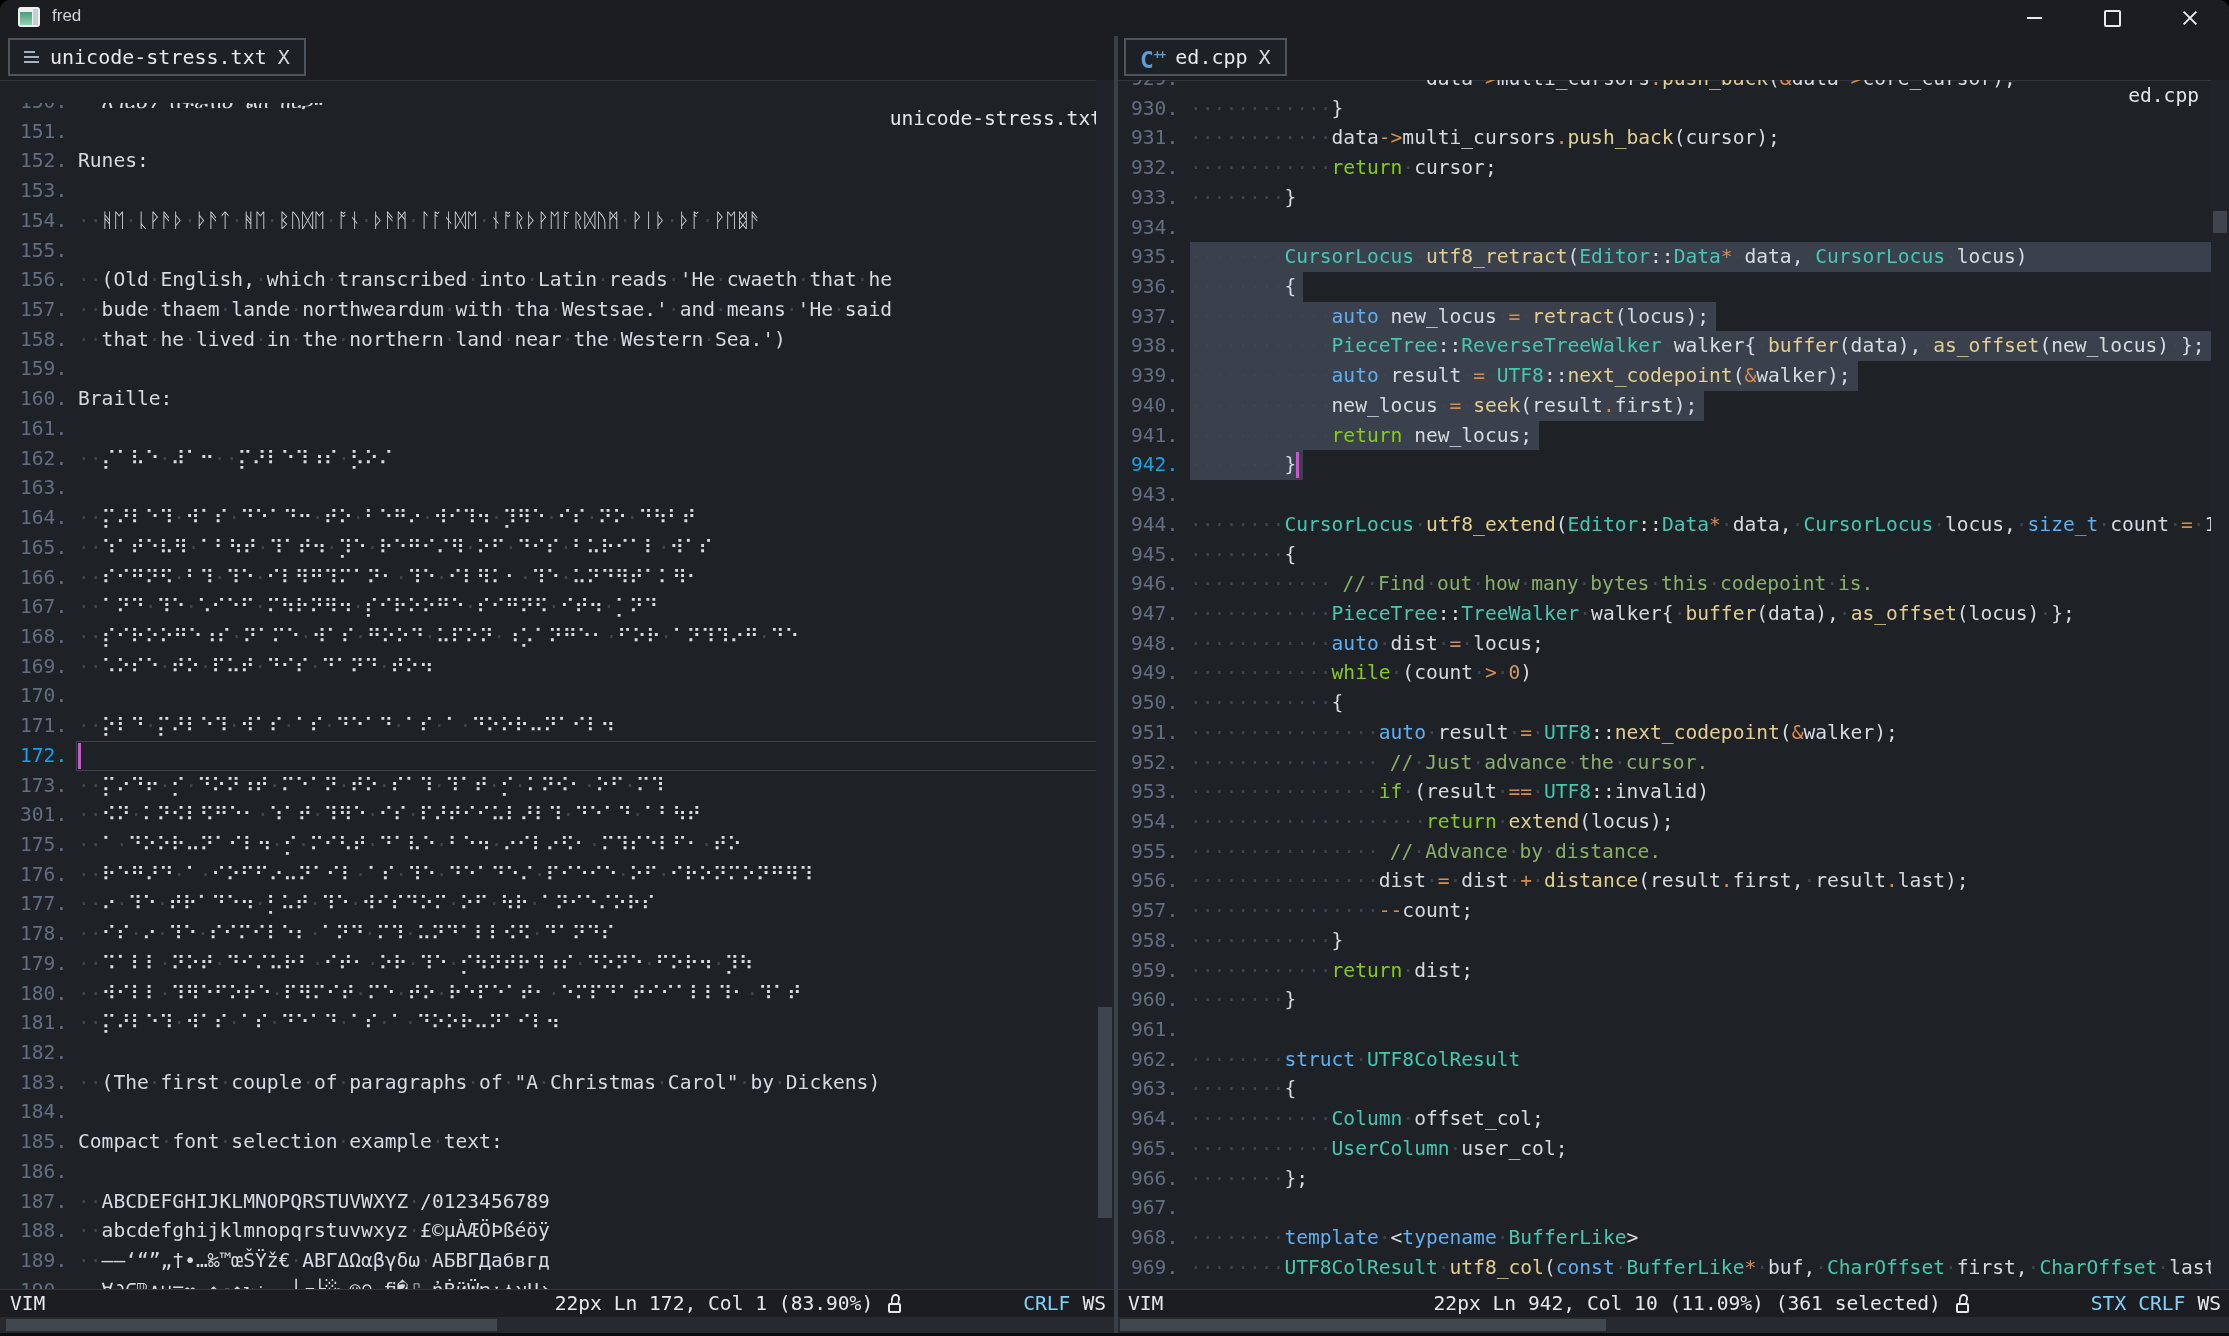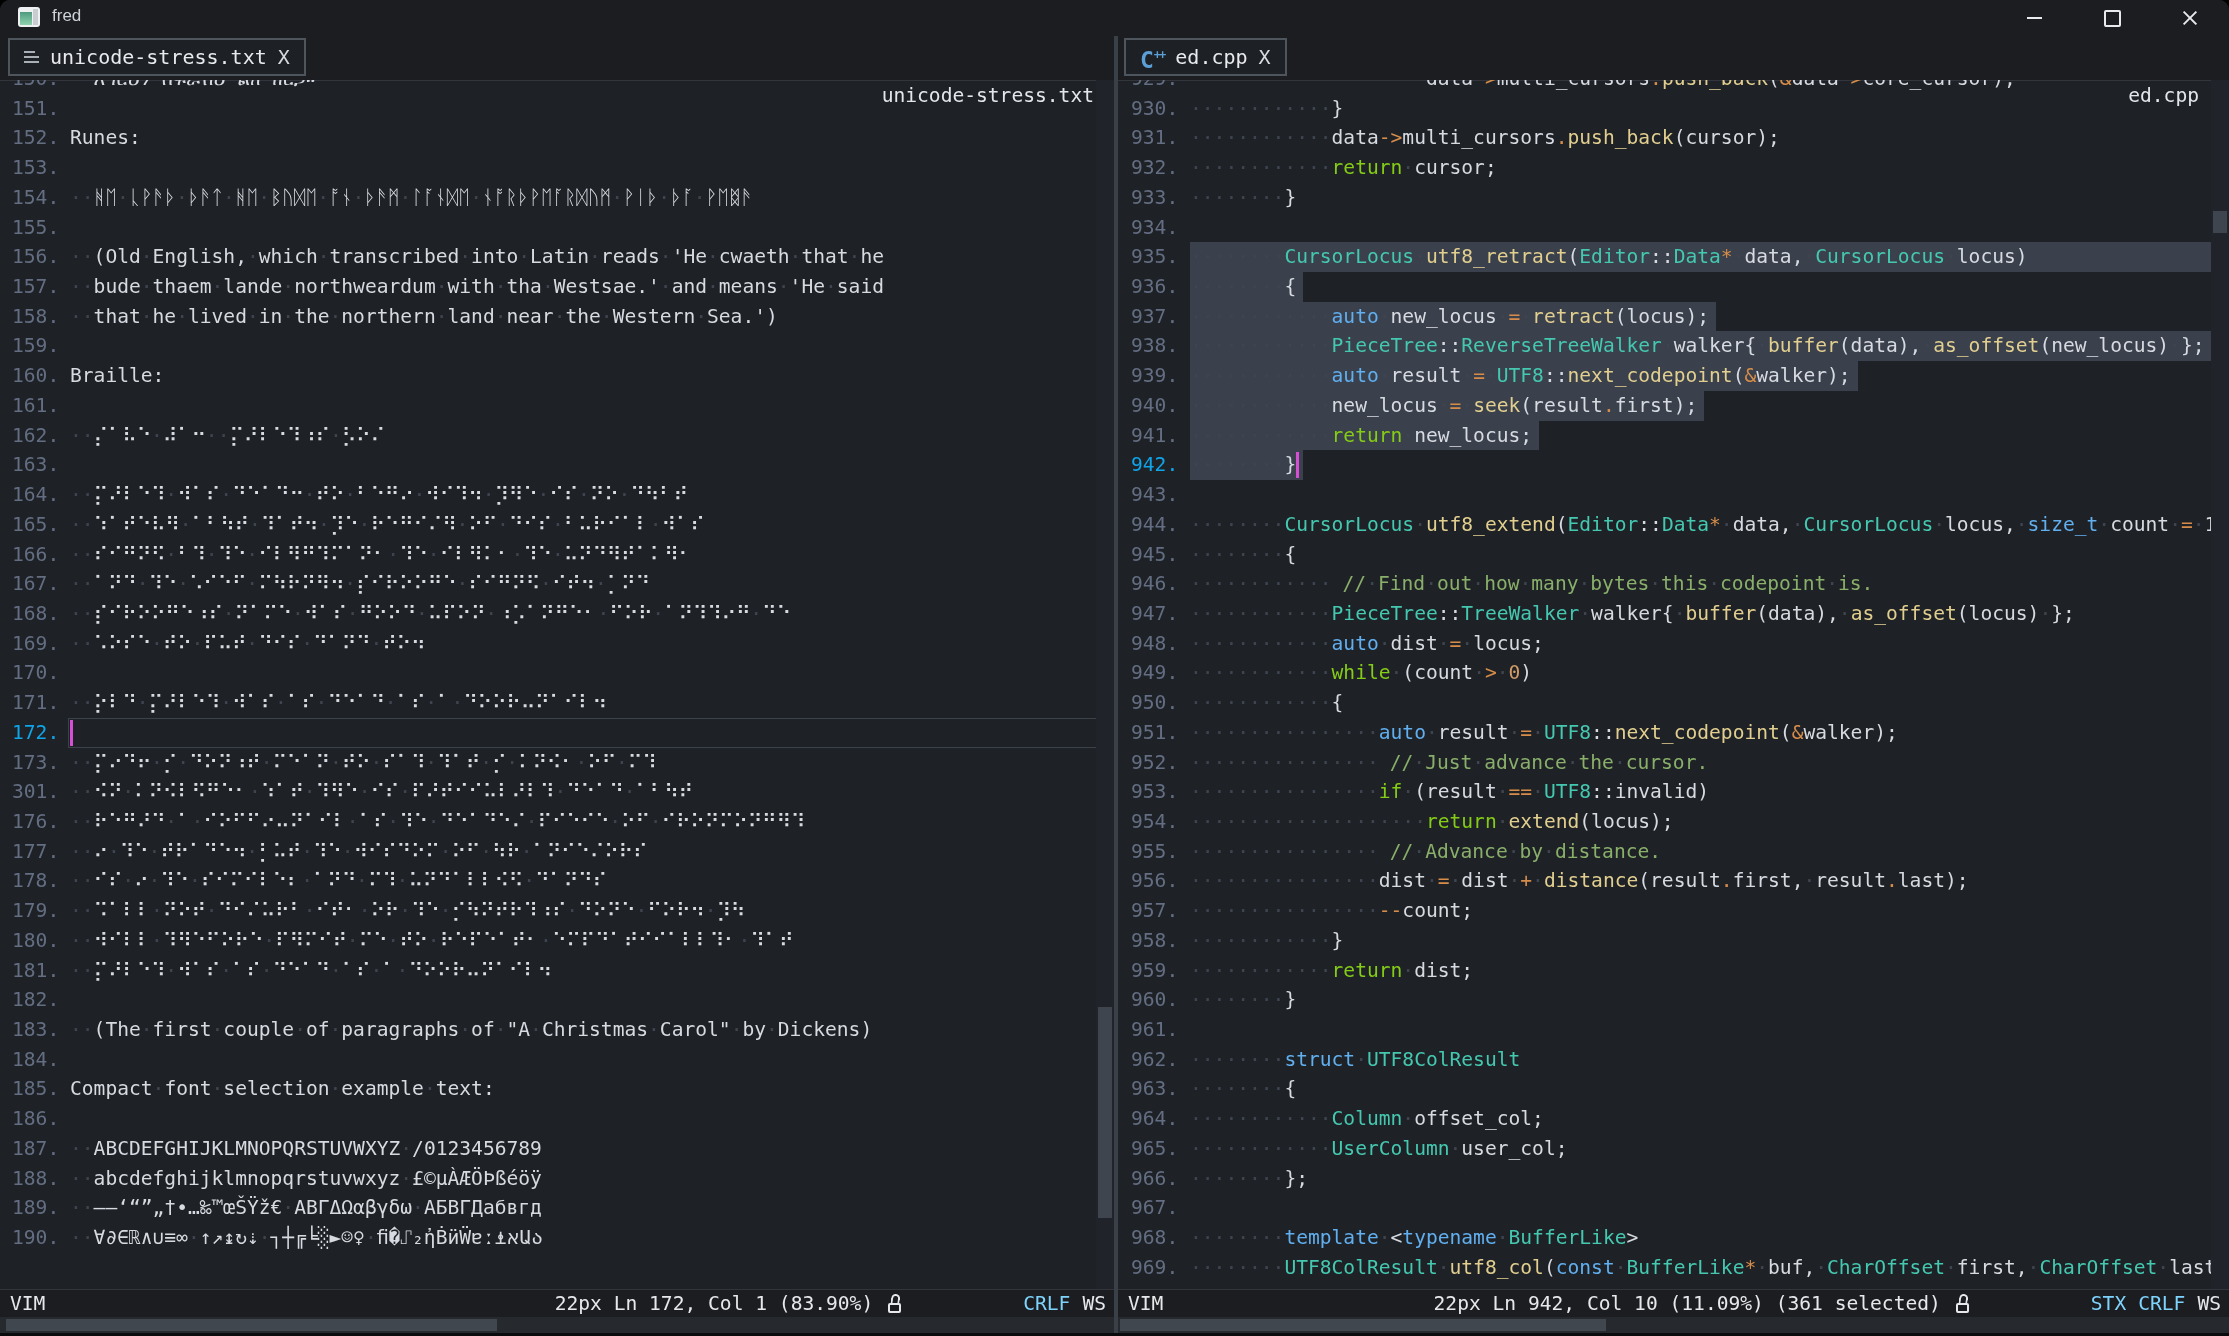--- a/index.html
+++ b/index.html
@@ -26,21 +26,21 @@
   .lines-icon{width:15px;height:13px;position:relative;}
   .lines-icon i{position:absolute;left:0;height:2.5px;background:#a9afb7;display:block;}
   .lines-icon i:nth-child(1){top:0;width:11px;}
   .lines-icon i:nth-child(2){top:5px;width:15px;}
   .lines-icon i:nth-child(3){top:10px;width:15px;}
   .cpp-icon{color:#5b9fd6;font-weight:bold;font-size:23px;line-height:20px;}
   .cpp-icon sup{font-size:12px;letter-spacing:-2px;}
   
   #content{position:absolute;left:0;top:80px;width:2229px;height:1209px;overflow:hidden;}
   .pane{position:absolute;top:0;height:1209px;overflow:hidden;}
-  #pane-left{left:4px;width:1096px;}
+  #pane-left{left:12px;width:1096px;margin-top:23px;}
   #pane-right{left:1118px;width:1093px;}
   .rows{position:absolute;left:0;top:-16px;width:100%;}
   .row{position:relative;display:flex;height:29.72px;line-height:29.72px;font-size:19.6px;white-space:nowrap;}
   .gut{flex:0 0 auto;color:#646e82;box-sizing:border-box;}
   #pane-left .gut{width:66px;padding-left:8px;}
   #pane-right .gut{width:72px;padding-left:13px;}
   .gut.cur{color:#0ea5e9;}
   .code{flex:0 0 auto;color:#d7dae0;}
   .fill{flex:1 1 auto;}
   .row.selfull .code,.row.selfull .fill{background:#3a414d;}
@@ -240,20 +240,25 @@
             <span class="gut">173.</span>
             <span class="code"><span class="p"><span class="w">··</span>⡍⠔⠙⠖<span class="w">·</span>⡊<span class="w">·</span>⠙⠕⠝⠰⠞<span class="w">·</span>⠍⠑⠁⠝<span class="w">·</span>⠞⠕<span class="w">·</span>⠎⠁⠹<span class="w">·</span>⠹⠁⠞<span class="w">·</span>⡊<span class="w">·</span>⠅⠝⠪⠂<span class="w">·</span>⠕⠋<span class="w">·</span>⠍⠹</span></span>
             <span class="fill"></span>
           </div>
           <div class="row">
             <span class="gut">301.</span>
             <span class="code"><span class="p"><span class="w">··</span>⠪⠝<span class="w">·</span>⠅⠝⠪⠇⠫⠛⠑⠂<span class="w">·</span>⠱⠁⠞<span class="w">·</span>⠹⠻⠑<span class="w">·</span>⠊⠎<span class="w">·</span>⠏⠜⠞⠊⠊⠥⠇⠜⠇⠹<span class="w">·</span>⠙⠑⠁⠙<span class="w">·</span>⠁⠃⠳⠞</span></span>
             <span class="fill"></span>
           </div>
           <div class="row">
+            <span class="gut">175.</span>
+            <span class="code"><span class="p"><span class="w">··</span>⠁<span class="w">·</span>⠙⠕⠕⠗⠤⠝⠁⠊⠇⠲<span class="w">·</span>⡊<span class="w">·</span>⠍⠊⠣⠞<span class="w">·</span>⠙⠁⠧⠑<span class="w">·</span>⠃⠑⠲<span class="w">·</span>⠔⠊⠇⠔⠫⠂<span class="w">·</span>⠍⠹⠎⠑⠇⠋⠂<span class="w">·</span>⠞⠕</span></span>
+            <span class="fill"></span>
+          </div>
+          <div class="row">
             <span class="gut">176.</span>
             <span class="code"><span class="p"><span class="w">··</span>⠗⠑⠛⠜⠙<span class="w">·</span>⠁<span class="w">·</span>⠊⠕⠋⠋⠔⠤⠝⠁⠊⠇<span class="w">·</span>⠁⠎<span class="w">·</span>⠹⠑<span class="w">·</span>⠙⠑⠁⠙⠑⠌<span class="w">·</span>⠏⠊⠑⠊⠑<span class="w">·</span>⠕⠋<span class="w">·</span>⠊⠗⠕⠝⠍⠕⠝⠛⠻⠹</span></span>
             <span class="fill"></span>
           </div>
           <div class="row">
             <span class="gut">177.</span>
             <span class="code"><span class="p"><span class="w">··</span>⠔<span class="w">·</span>⠹⠑<span class="w">·</span>⠞⠗⠁⠙⠑⠲<span class="w">·</span>⡃⠥⠞<span class="w">·</span>⠹⠑<span class="w">·</span>⠺⠊⠎⠙⠕⠍<span class="w">·</span>⠕⠋<span class="w">·</span>⠳⠗<span class="w">·</span>⠁⠝⠊⠑⠌⠕⠗⠎</span></span>
             <span class="fill"></span>
           </div>
           <div class="row">

